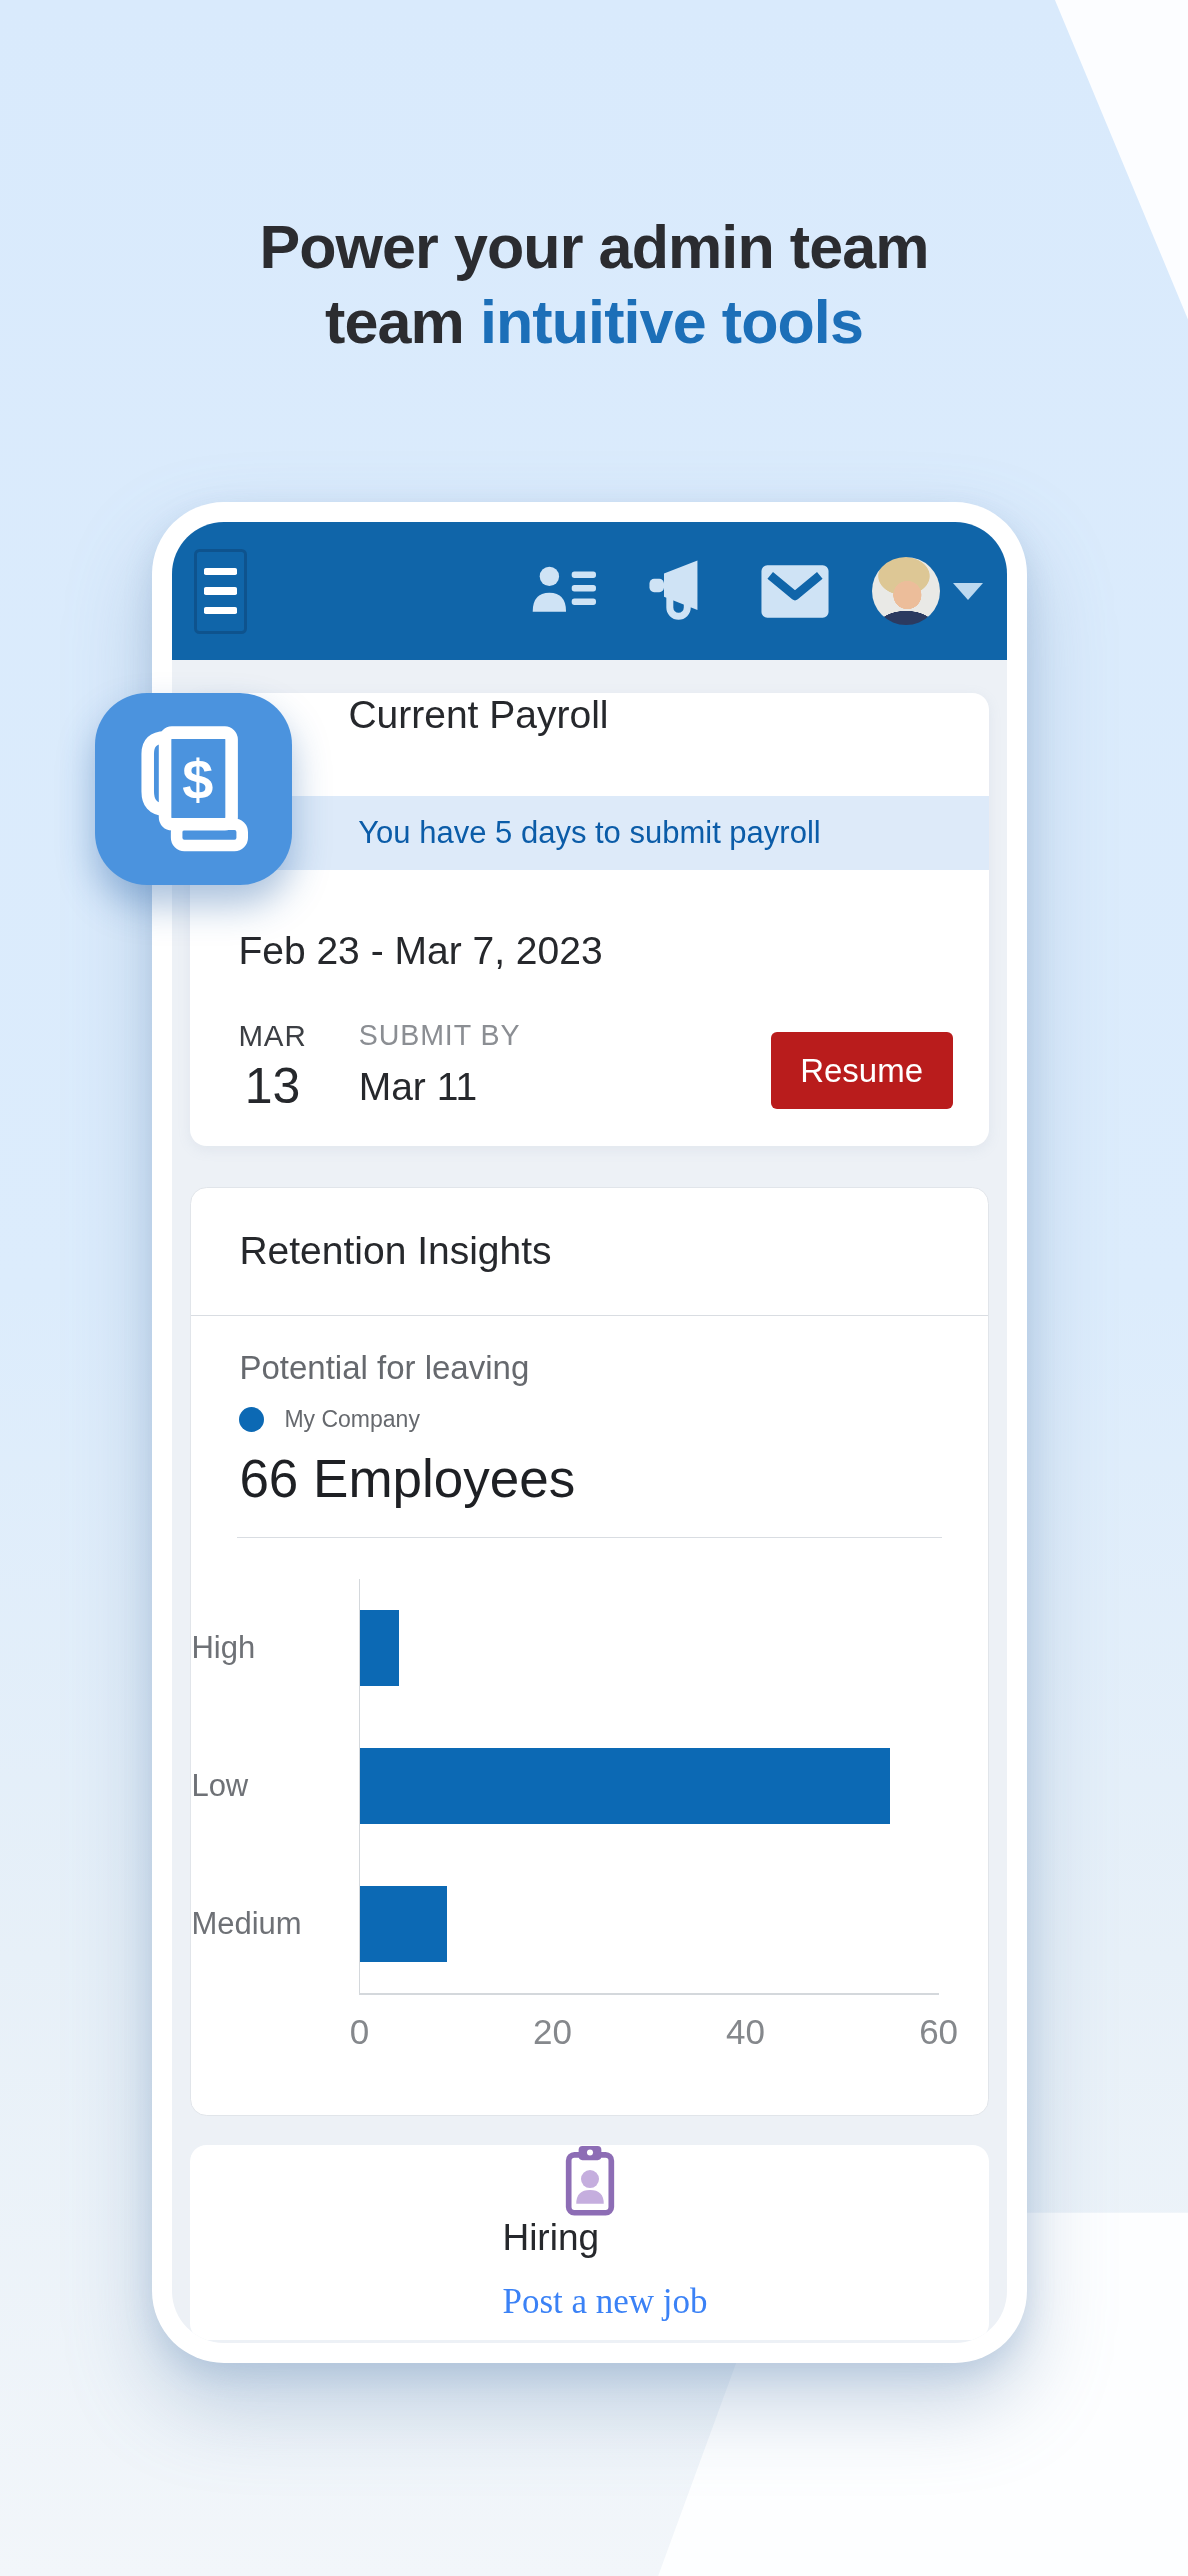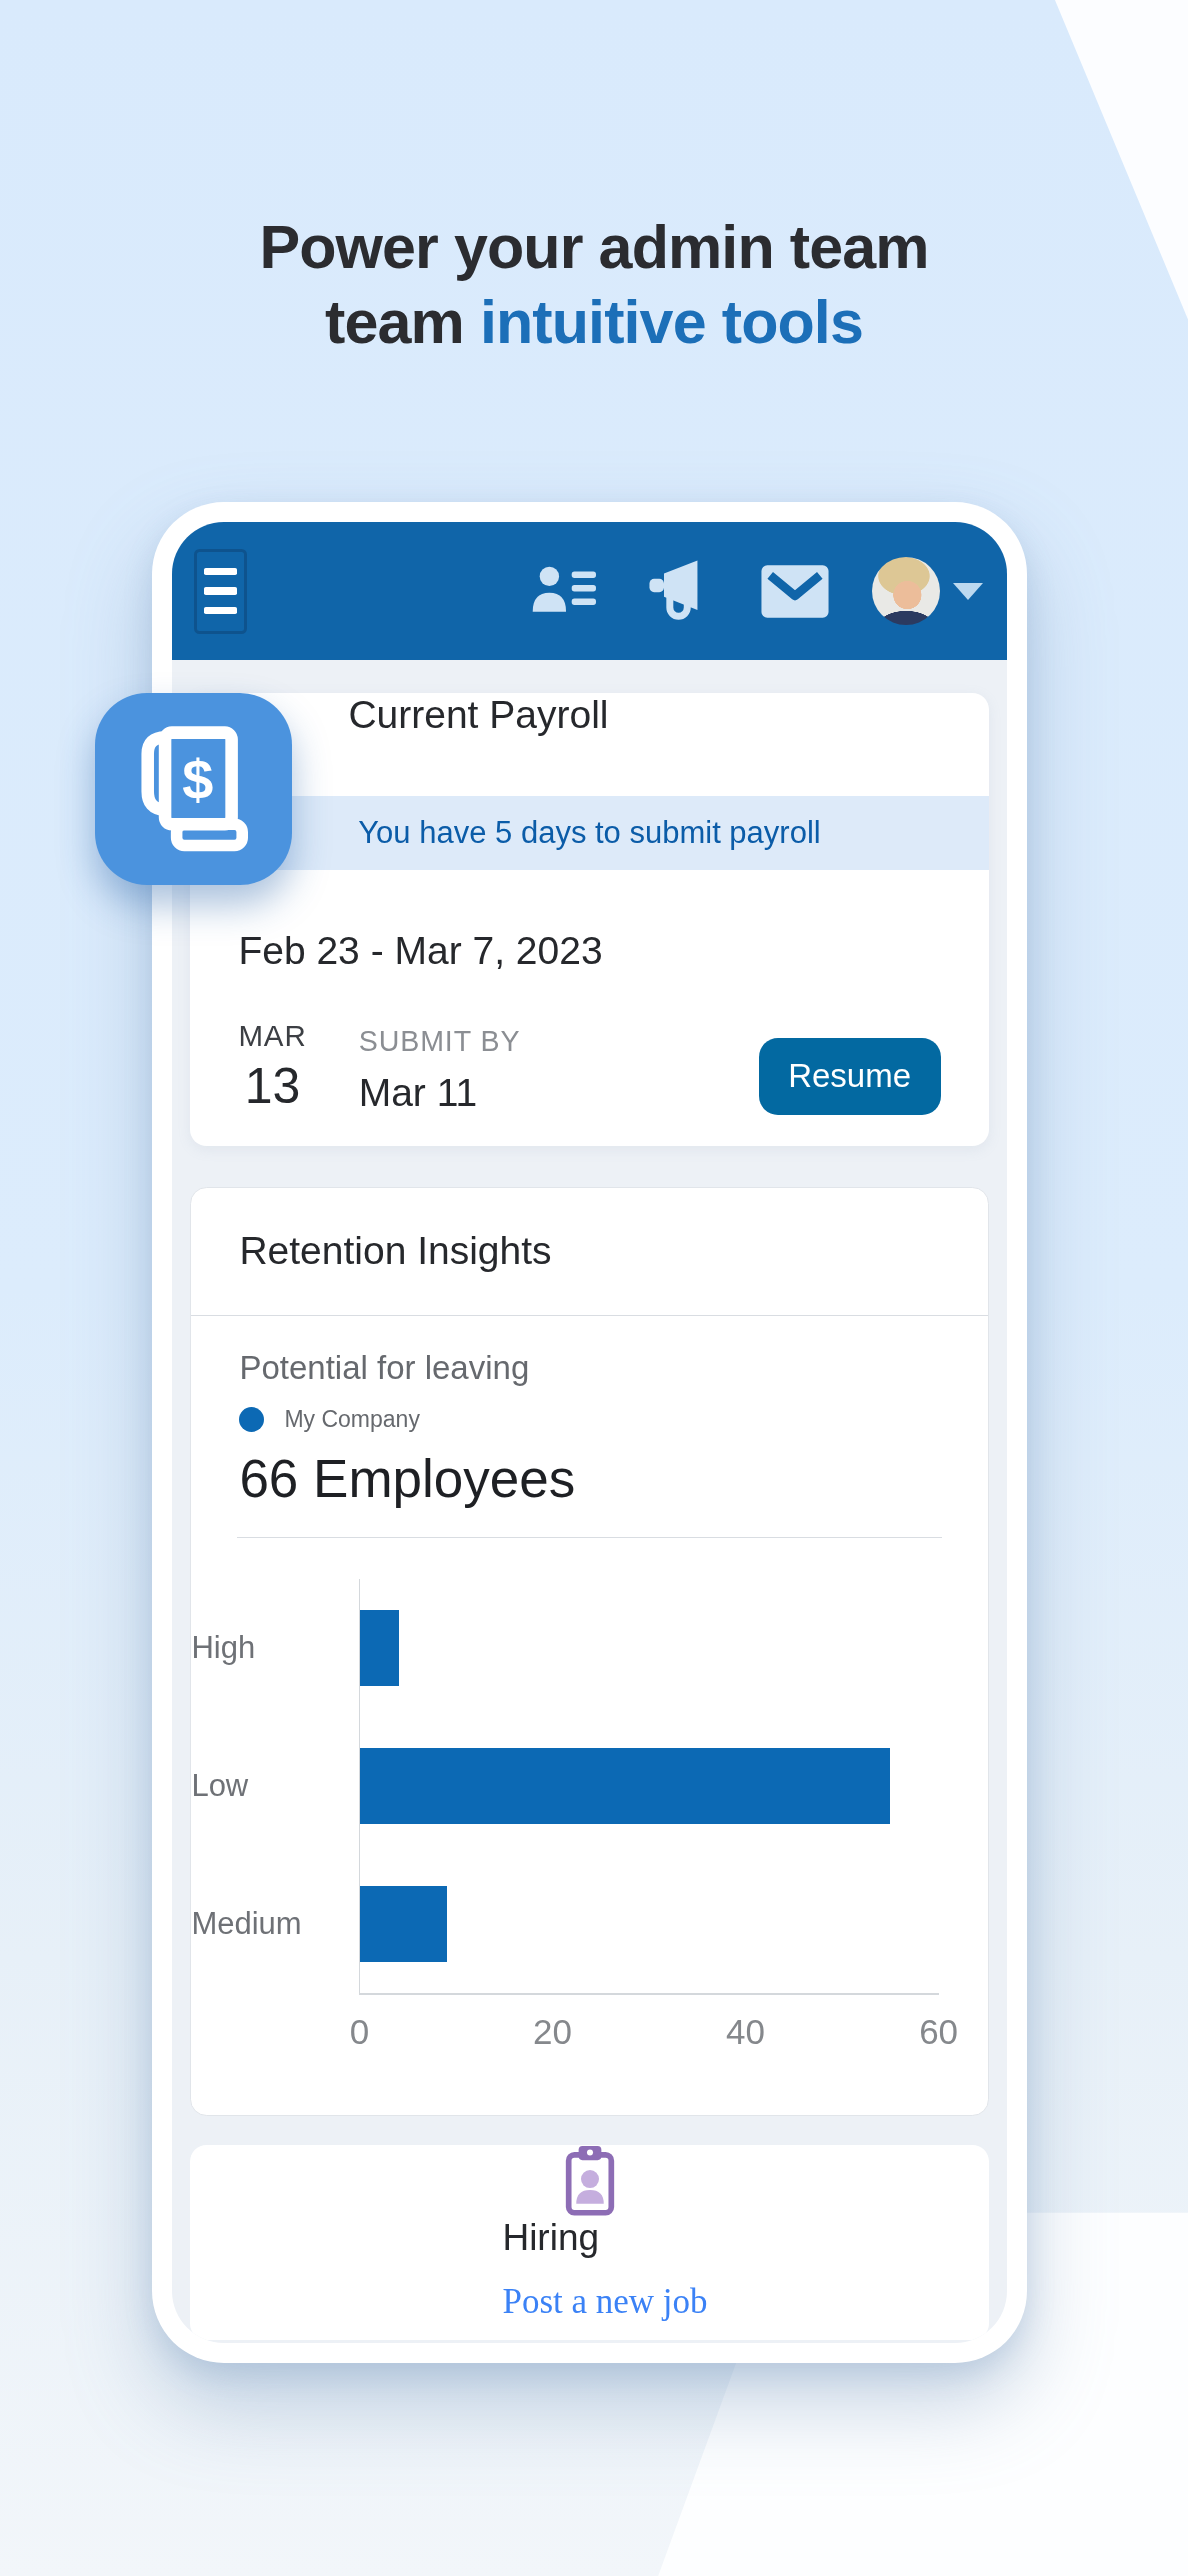--- a/index.html
+++ b/index.html
@@ -43,29 +43,29 @@
     background:#4b93de;box-shadow:0 20px 37px rgba(35,95,165,.38);display:flex;align-items:center;justify-content:center;}
 
   
   .card{background:#ffffff;border-radius:16.6px;margin:0 18.4px;}
   .payroll-card{margin-top:33px;box-shadow:0 3.7px 13px rgba(140,160,185,.12);}
   .payroll-title-row{height:103px;display:flex;align-items:flex-start;padding-left:158px;}
   .card-title{font-size:39px;color:#26282c;}
   .payroll-banner{height:74px;background:#ddeaf9;display:flex;align-items:center;justify-content:center;
     font-size:31px;color:#0b5ca8;}
   .payroll-period{padding:59px 48px 0 48px;font-size:39px;color:#26282c;}
-  .payroll-bottom{display:flex;align-items:flex-end;padding:46px 48px 31px 48px;}
+  .payroll-bottom{display:flex;align-items:flex-start;padding:46px 36px 31px 48px;}
   .cal-block{display:flex;flex-direction:column;align-items:center;}
   .cal-month{font-size:29.5px;color:#3c3f44;letter-spacing:0.9px;}
   .cal-day{font-size:50px;color:#26282c;margin-top:3.7px;}
   .submit-block{margin-left:52px;display:flex;flex-direction:column;}
   .submit-label{font-size:28.6px;color:#8b8e93;letter-spacing:0.9px;}
   .submit-date{font-size:39px;color:#26282c;margin-top:13px;}
-  .btn-resume{margin-left:auto;margin-top:13px;width:182px;height:77px;background:#0369a1;border:none;
-    border-radius:19px;color:#ffffff;font-size:33px;font-family:inherit;display:flex;align-items:center;justify-content:center;}
+  .btn-resume{margin-left:auto;margin-top:13px;width:182px;height:77px;background:#b91c1c;border:none;
+    border-radius:6px;color:#ffffff;font-size:33px;font-family:inherit;display:flex;align-items:center;justify-content:center;}
 
   .retention-card{margin-top:41px;border:1.8px solid #e1e5ea;box-sizing:border-box;}
   .retention-header{height:127px;display:flex;align-items:center;padding:0 48px;}
   .divider{height:1.8px;background:#d9dde2;}
   .divider.inset{margin:0 46px;}
   .retention-body{padding:33px 20px 0 48px;}
   .chart-subtitle{font-size:33px;color:#66696e;}
   .legend-row{display:flex;align-items:center;margin-top:18.4px;}
   .legend-dot{width:25px;height:25px;border-radius:50%;background:#0c69b4;}
   .legend-label{font-size:23px;color:#66696e;margin-left:20px;}

